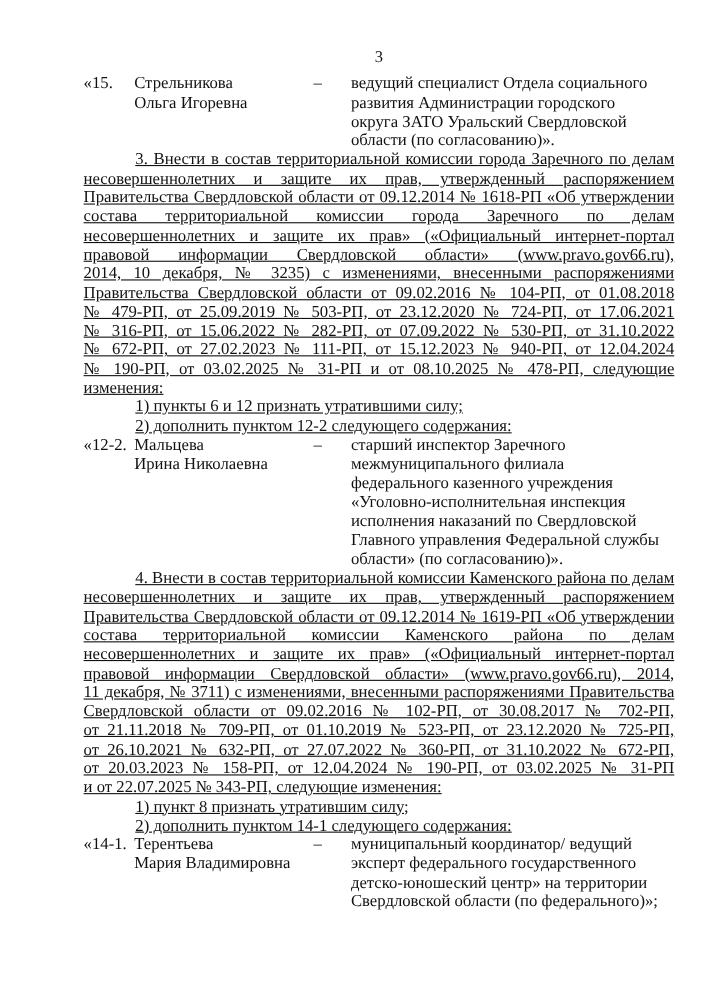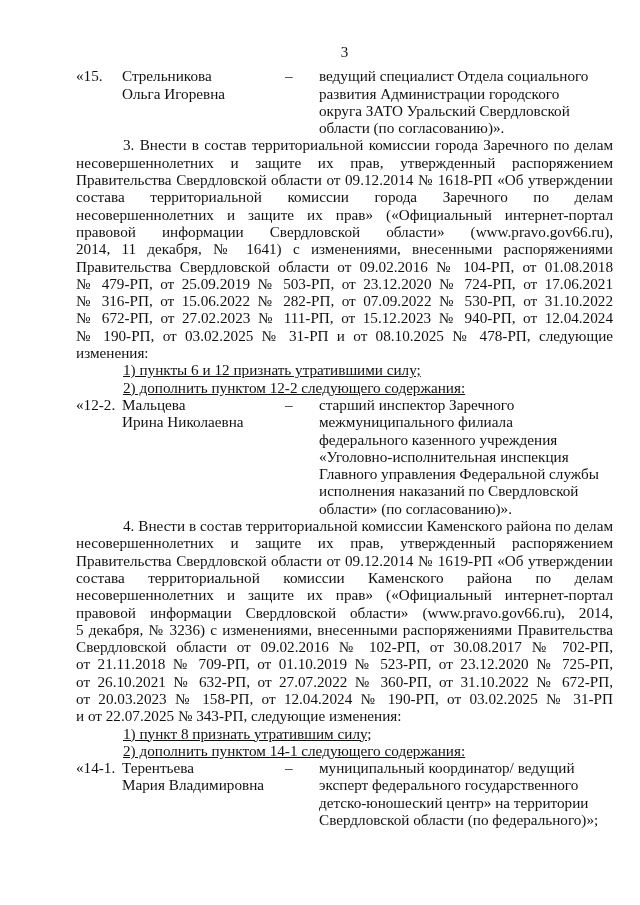--- a/index.html
+++ b/index.html
@@ -11,21 +11,21 @@
     line-height: 17.3px;
   }
   .page { position: absolute; left: 76px; top: 44px; width: 537px; }
   .page-number { text-align: center; margin-bottom: 6px; font-size: 15px; }
   .entry { display: flex; }
   .entry .num { width: 46px; flex: none; }
   .entry .name { width: 163px; flex: none; }
   .entry .dash { width: 34px; flex: none; text-align: left; }
   .entry .desc { flex: 1; }
   .para { text-align: justify; text-indent: 47px; }
-  .para .jline { display: block; text-align: justify; text-align-last: justify; text-indent: 0; }
+  .para .jline { display: block; text-align: justify; text-align-last: justify; text-indent: 0; text-decoration: underline; }
   .para .jline.first { padding-left: 47px; }
   .para .jline.last { text-align-last: left; }
   .sub { padding-left: 47px; text-decoration: underline; }
 </style>
 </head>
 <body>
 
 <div class="page">
 
   <div class="page-number">3</div>
@@ -45,21 +45,21 @@
     </div>
   </div>
 
   <div class="para" style="text-indent:0;">
     <span class="jline first">3. Внести в состав территориальной комиссии города Заречного по делам</span>
     <span class="jline">несовершеннолетних и защите их прав, утвержденный распоряжением</span>
     <span class="jline">Правительства Свердловской области от 09.12.2014 № 1618-РП «Об утверждении</span>
     <span class="jline">состава территориальной комиссии города Заречного по делам</span>
     <span class="jline">несовершеннолетних и защите их прав» («Официальный интернет-портал</span>
     <span class="jline">правовой информации Свердловской области» (www.pravo.gov66.ru),</span>
-    <span class="jline">2014, 11 декабря, № 1641) с изменениями, внесенными распоряжениями</span>
+    <span class="jline">2014, 10 декабря, № 3235) с изменениями, внесенными распоряжениями</span>
     <span class="jline">Правительства Свердловской области от 09.02.2016 № 104-РП, от 01.08.2018</span>
     <span class="jline">№ 479-РП, от 25.09.2019 № 503-РП, от 23.12.2020 № 724-РП, от 17.06.2021</span>
     <span class="jline">№ 316-РП, от 15.06.2022 № 282-РП, от 07.09.2022 № 530-РП, от 31.10.2022</span>
     <span class="jline">№ 672-РП, от 27.02.2023 № 111-РП, от 15.12.2023 № 940-РП, от 12.04.2024</span>
     <span class="jline">№ 190-РП, от 03.02.2025 № 31-РП и от 08.10.2025 № 478-РП, следующие</span>
     <span class="jline last">изменения:</span>
   </div>
   <div class="sub">1) пункты 6 и 12 признать утратившими силу;</div>
   <div class="sub">2) дополнить пунктом 12-2 следующего содержания:</div>
 
@@ -68,34 +68,34 @@
     <div class="name">
       <div>Мальцева</div>
       <div>Ирина Николаевна</div>
     </div>
     <div class="dash">–</div>
     <div class="desc">
       <div>старший инспектор Заречного</div>
       <div>межмуниципального филиала</div>
       <div>федерального казенного учреждения</div>
       <div>«Уголовно-исполнительная инспекция</div>
+      <div>исполнения наказаний по Свердловской</div>
       <div>Главного управления Федеральной службы</div>
-      <div>исполнения наказаний по Свердловской</div>
       <div>области» (по согласованию)».</div>
     </div>
   </div>
 
   <div class="para" style="text-indent:0;">
     <span class="jline first">4. Внести в состав территориальной комиссии Каменского района по делам</span>
     <span class="jline">несовершеннолетних и защите их прав, утвержденный распоряжением</span>
     <span class="jline">Правительства Свердловской области от 09.12.2014 № 1619-РП «Об утверждении</span>
     <span class="jline">состава территориальной комиссии Каменского района по делам</span>
     <span class="jline">несовершеннолетних и защите их прав» («Официальный интернет-портал</span>
     <span class="jline">правовой информации Свердловской области» (www.pravo.gov66.ru), 2014,</span>
-    <span class="jline">5 декабря, № 3236) с изменениями, внесенными распоряжениями Правительства</span>
+    <span class="jline">11 декабря, № 3711) с изменениями, внесенными распоряжениями Правительства</span>
     <span class="jline">Свердловской области от 09.02.2016 № 102-РП, от 30.08.2017 № 702-РП,</span>
     <span class="jline">от 21.11.2018 № 709-РП, от 01.10.2019 № 523-РП, от 23.12.2020 № 725-РП,</span>
     <span class="jline">от 26.10.2021 № 632-РП, от 27.07.2022 № 360-РП, от 31.10.2022 № 672-РП,</span>
     <span class="jline">от 20.03.2023 № 158-РП, от 12.04.2024 № 190-РП, от 03.02.2025 № 31-РП</span>
     <span class="jline last">и от 22.07.2025 № 343-РП, следующие изменения:</span>
   </div>
   <div class="sub">1) пункт 8 признать утратившим силу;</div>
   <div class="sub">2) дополнить пунктом 14-1 следующего содержания:</div>
 
   <div class="entry">

